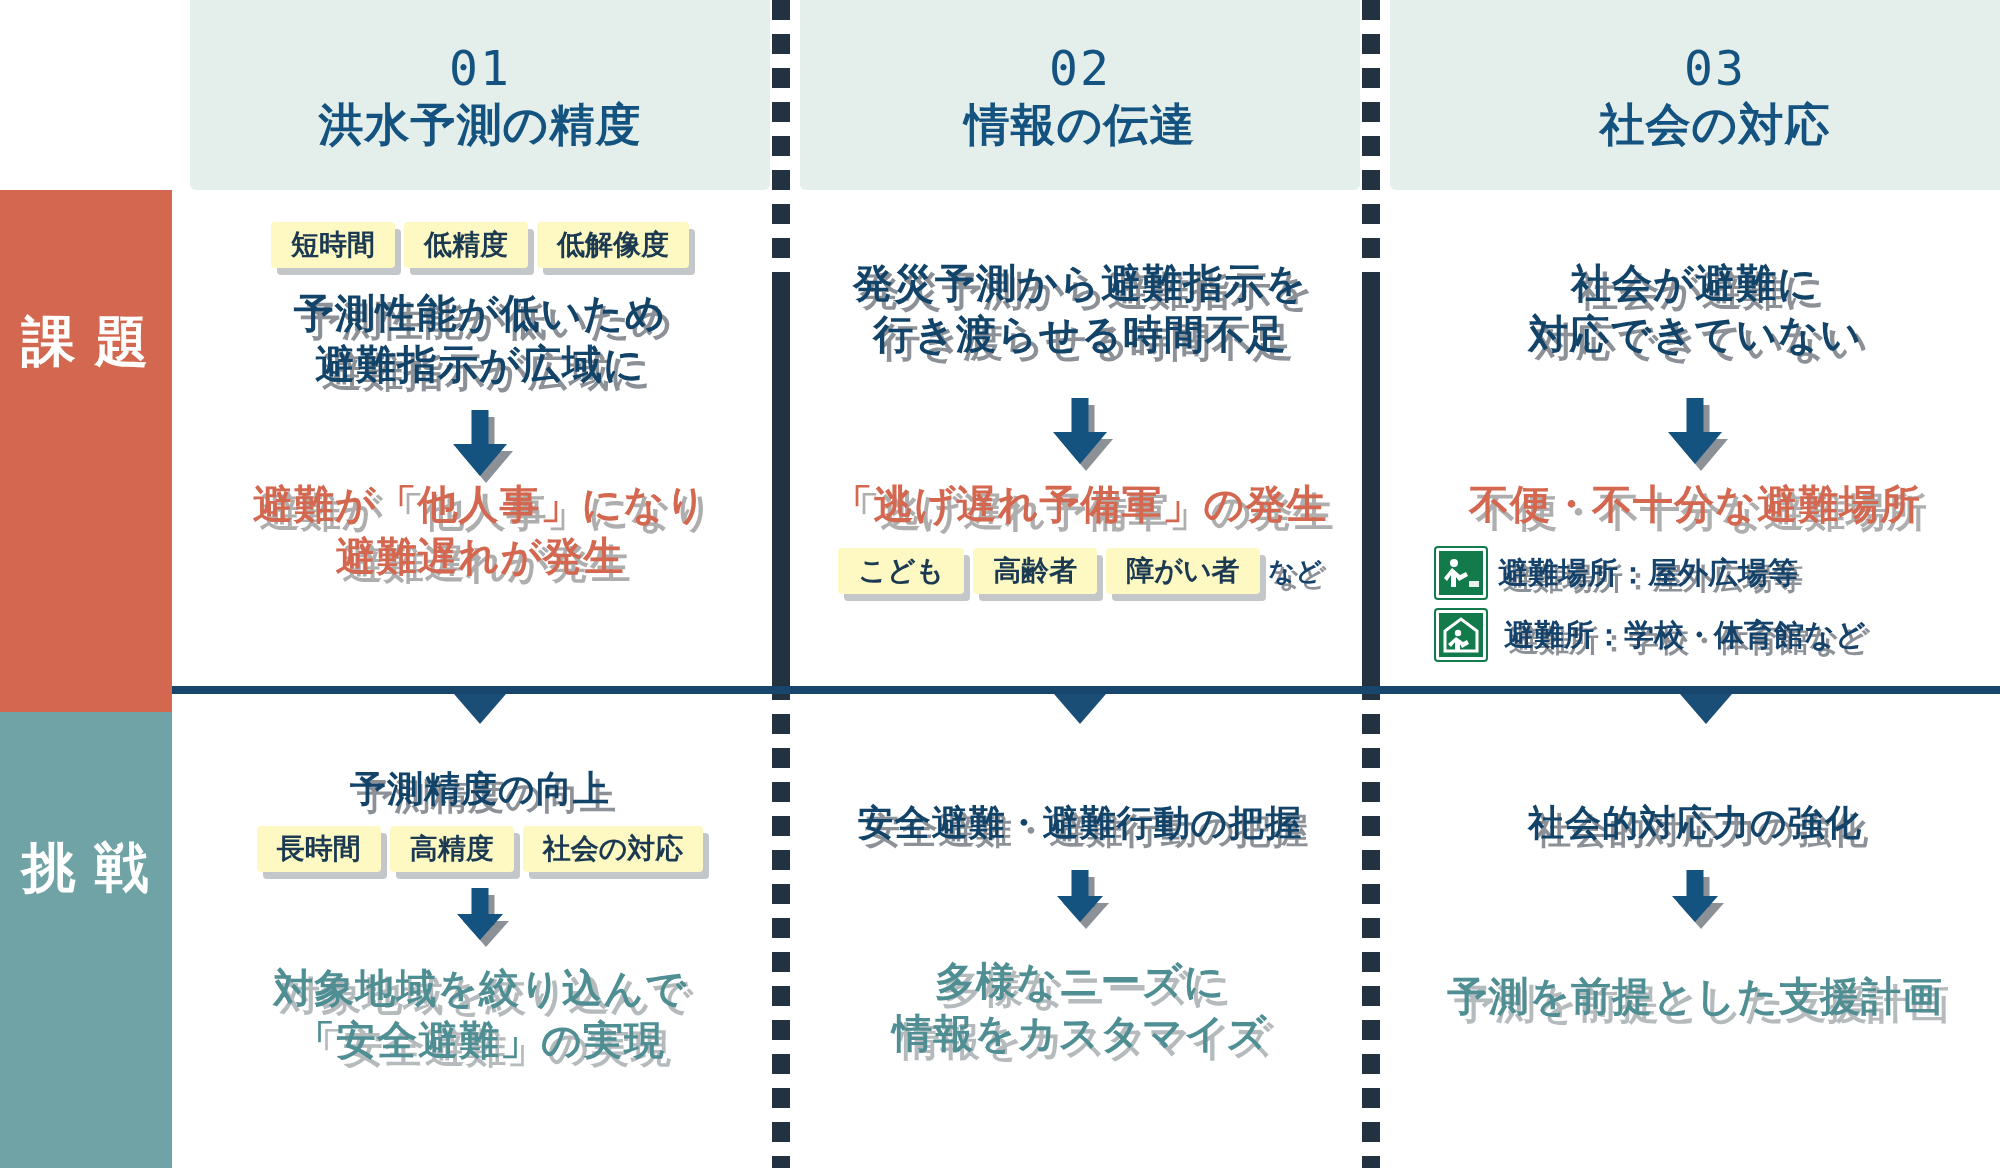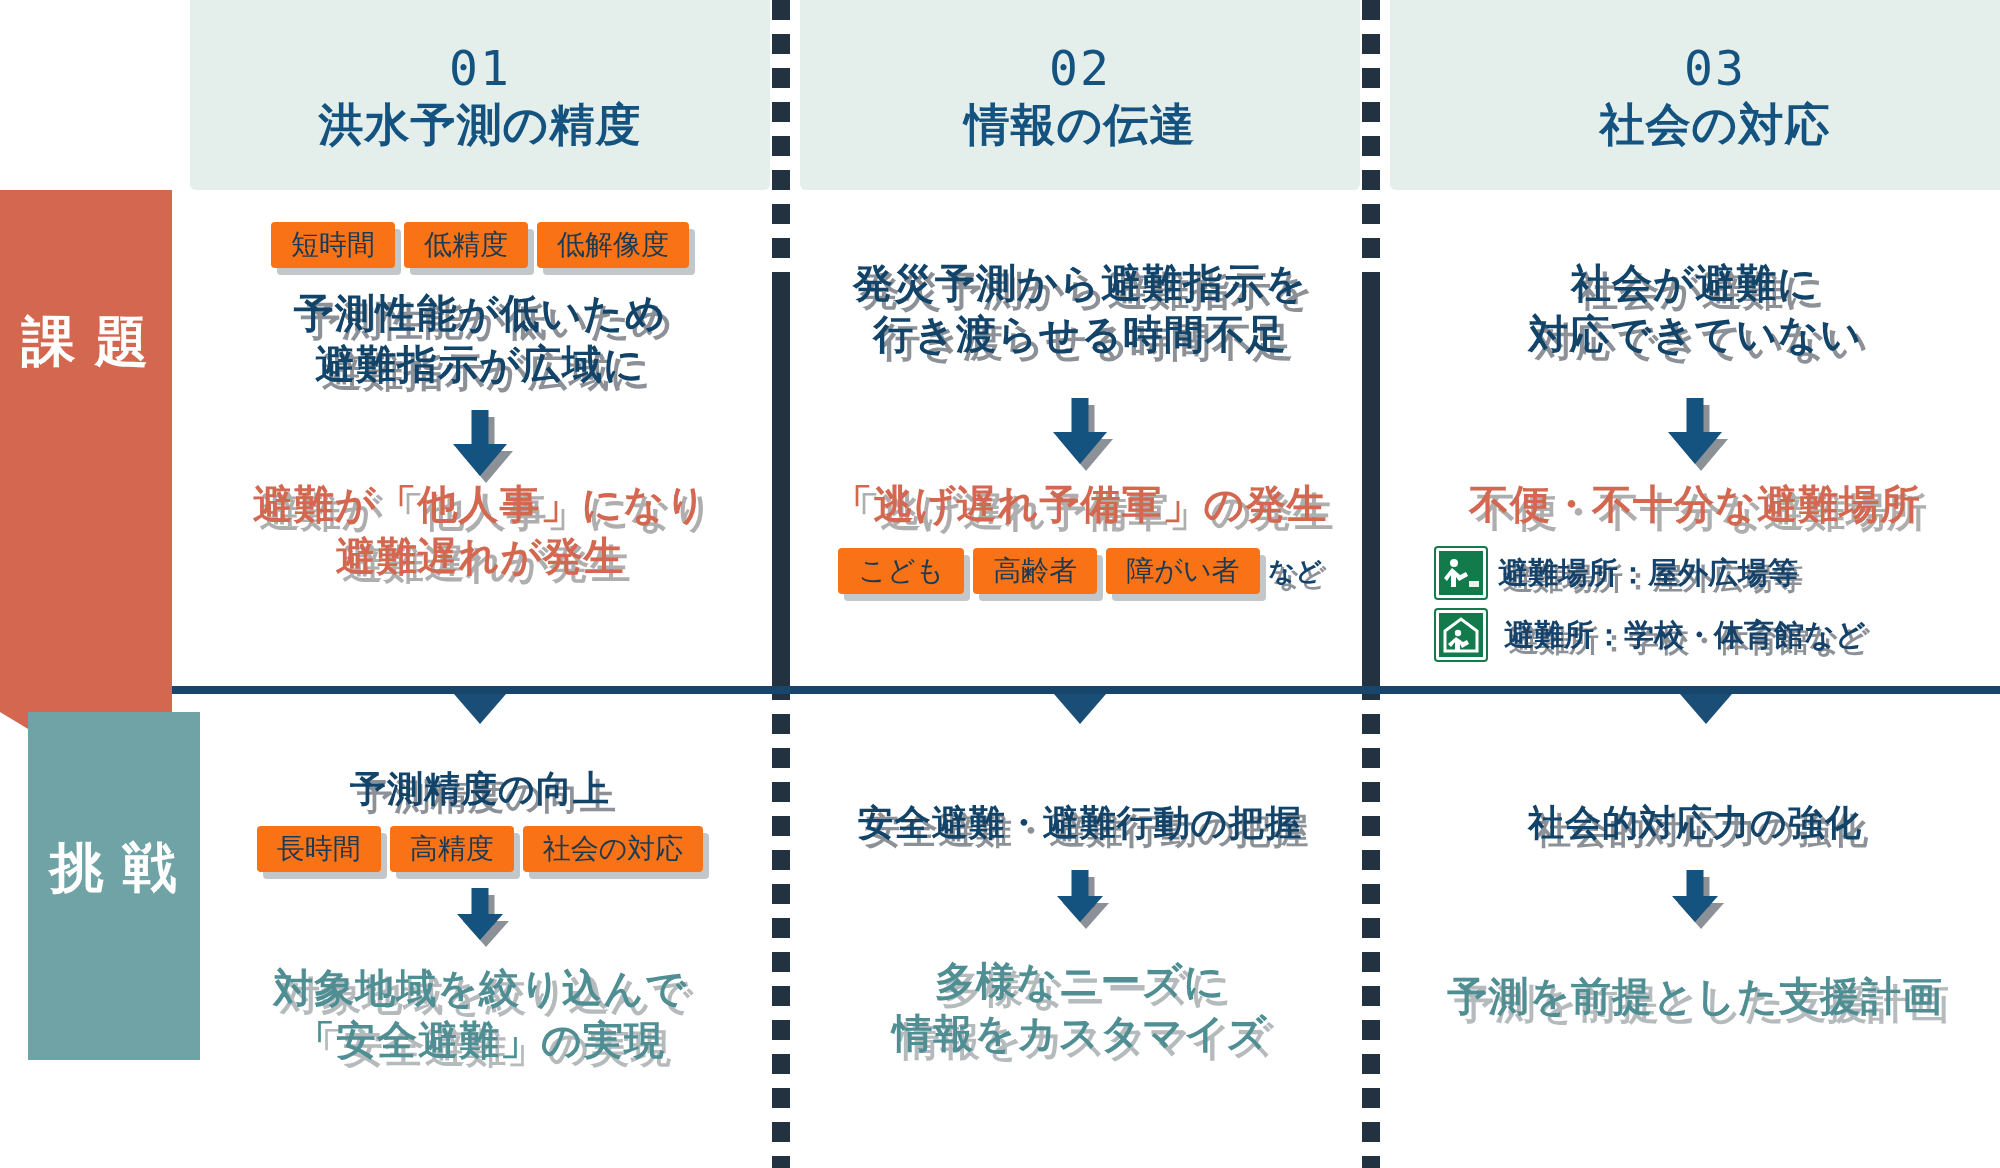--- a/index.html
+++ b/index.html
@@ -14,21 +14,21 @@
   .rail{position:absolute;left:0;width:172px;}
   .rail-issue{
     top:190px;height:522px;background:#d4674f;
   }
   .rail-issue .rail-arrow{
     position:absolute;left:0;top:100%;width:0;height:0;
     border-left:86px solid transparent;border-right:86px solid transparent;
     border-top:52px solid #d4674f;
   }
   .rail-chal{
-    top:712px;height:348px;background:#6fa3a6;margin-left:28px;
+    top:712px;height:456px;background:#6fa3a6;
   }
   .rail-label{
     position:absolute;left:0;width:100%;
     color:#ffffff;font-weight:bold;font-size:54px;line-height:1.24;
     text-align:center;letter-spacing:2px;
   }
   .rail-issue .rail-label{top:118px;}
   .rail-chal  .rail-label{top:122px;}
 
   
@@ -70,21 +70,21 @@
   
   .middivider{
     position:absolute;left:172px;right:0;top:686px;height:8px;background:#17456c;
   }
 
   
   .cell{position:absolute;left:0;right:0;text-align:center;}
 
   .tagrow{display:flex;gap:9px;justify-content:center;align-items:center;}
   .tag{
-    background:#f97316;color:#1b3a52;font-size:28px;font-weight:normal;
+    background:#fef9c3;color:#1b3a52;font-size:28px;font-weight:bold;
     padding:9px 20px;border-radius:4px;white-space:nowrap;line-height:1;
   }
   .tag.shadowed{box-shadow:6px 7px 0 rgba(60,70,80,.30);}
 
   .navy{
     color:#124369;font-weight:bold;font-size:40px;line-height:1.28;
     text-shadow:7px 8px 0 rgba(45,55,65,.55);
     white-space:pre-line;letter-spacing:1px;
   }
   .navy.sm{font-size:36px;}

